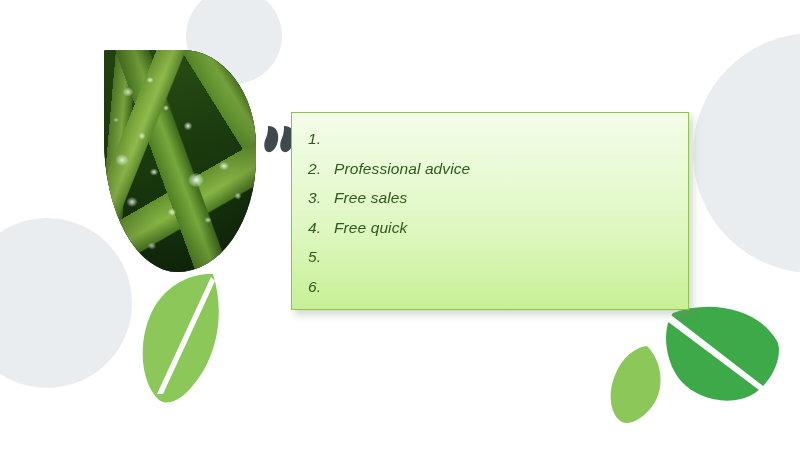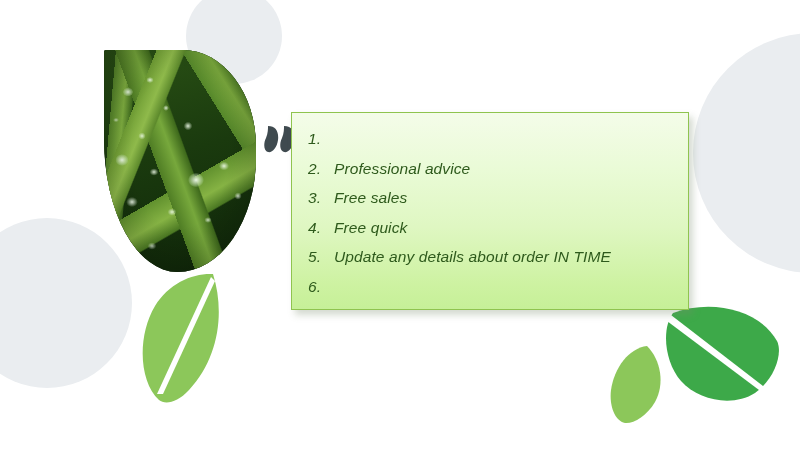--- a/index.html
+++ b/index.html
@@ -184,21 +184,20 @@
       <li>
         <span class="num">3.</span>
         <span class="txt">Free sales</span>
       </li>
       <li>
         <span class="num">4.</span>
         <span class="txt">Free quick</span>
       </li>
       <li>
         <span class="num">5.</span>
-        <span class="txt">Update any details about order IN TIME</span>
       </li>
       <li>
         <span class="num">6.</span>
       </li>
     </ul>
   </div>
 
 </div>
 
 </body></html>

